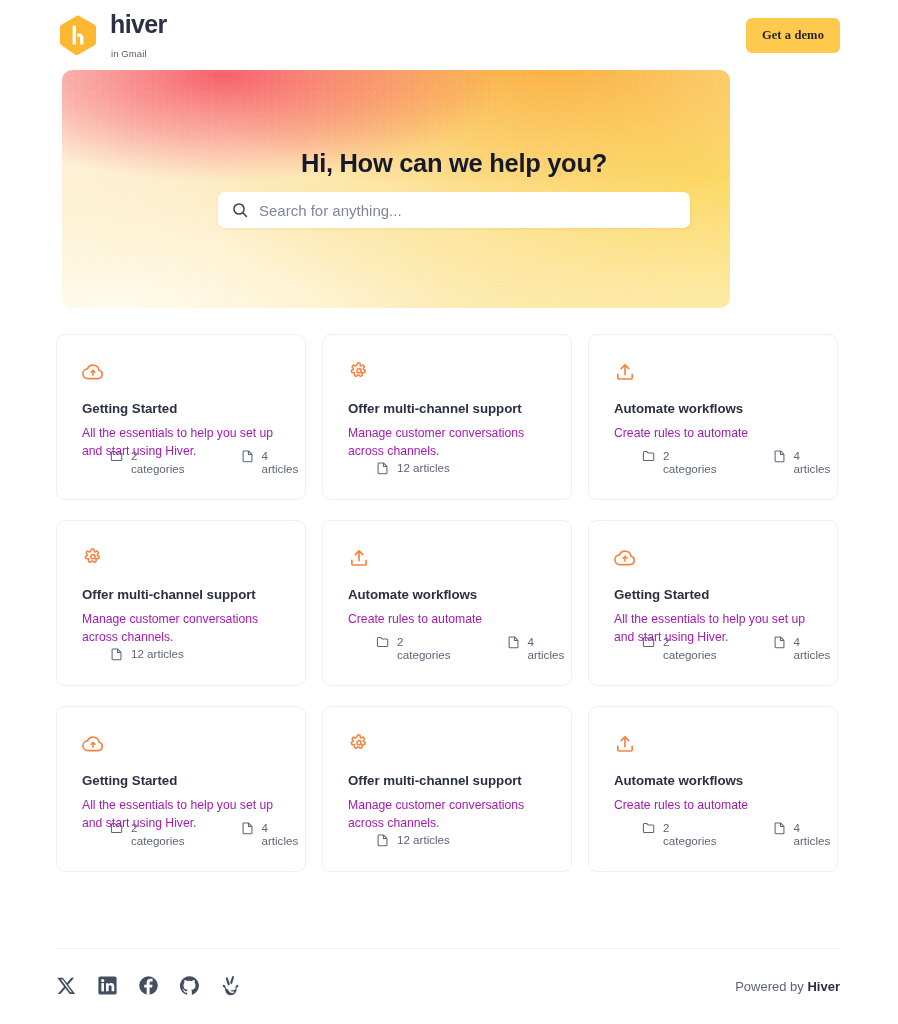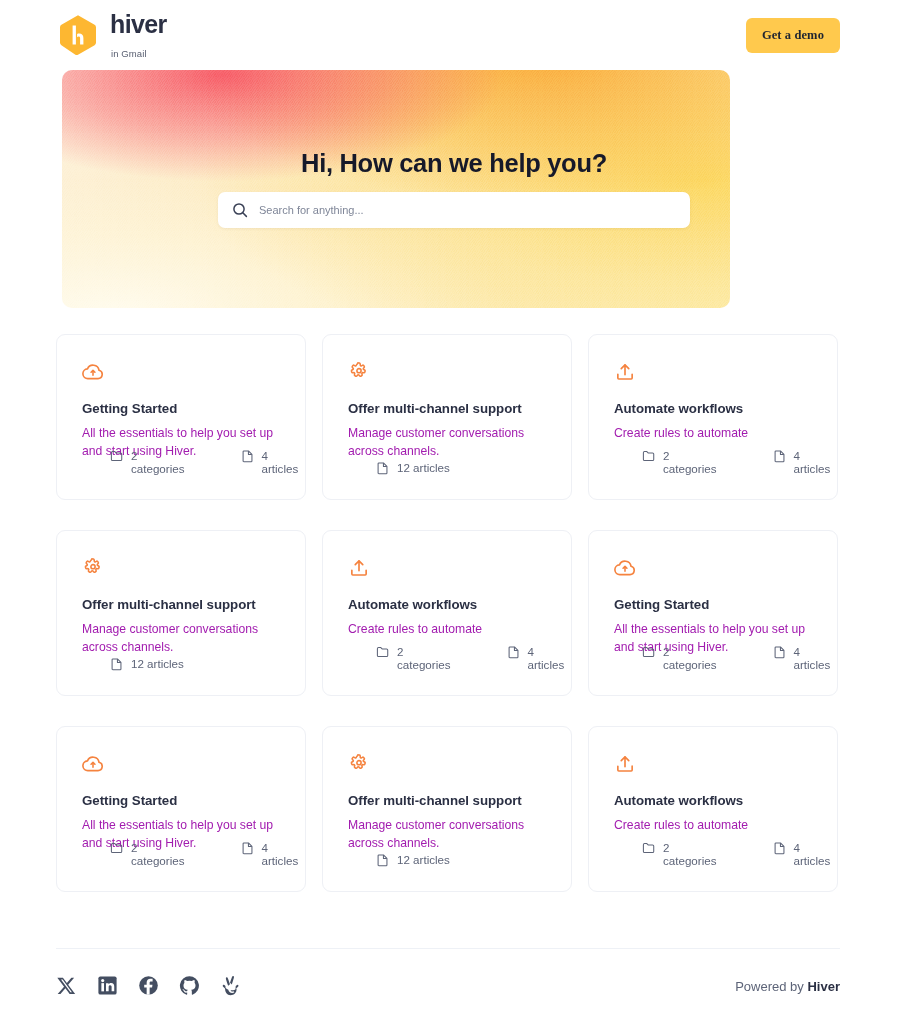--- a/index.html
+++ b/index.html
@@ -134,36 +134,36 @@
     box-shadow: 0 1px 3px rgba(80,50,10,0.07);
   }
 
   .search-icon { flex: 0 0 auto; display: block; }
 
   .search-input {
     border: none;
     outline: none;
     background: transparent;
     font-family: "Liberation Sans", sans-serif;
-    font-size: 11px;
+    font-size: 15px;
     color: #0c4a6e;
     width: 100%;
     height: 100%;
   }
   .search-input::placeholder { color: #7f8698; }
 
   
   .grid {
     position: absolute;
     top: 334px;
     left: 56px;
     width: 784px;
     display: grid;
     grid-template-columns: repeat(3, 250px);
-    gap: 30px 16px;
+    gap: 20px 16px;
   }
 
   .card {
     width: 250px;
     height: 166px;
     background: #ffffff;
     border: 1px solid #eef0f5;
     border-radius: 9px;
     padding: 26px 25px 0 25px;
     position: relative;

